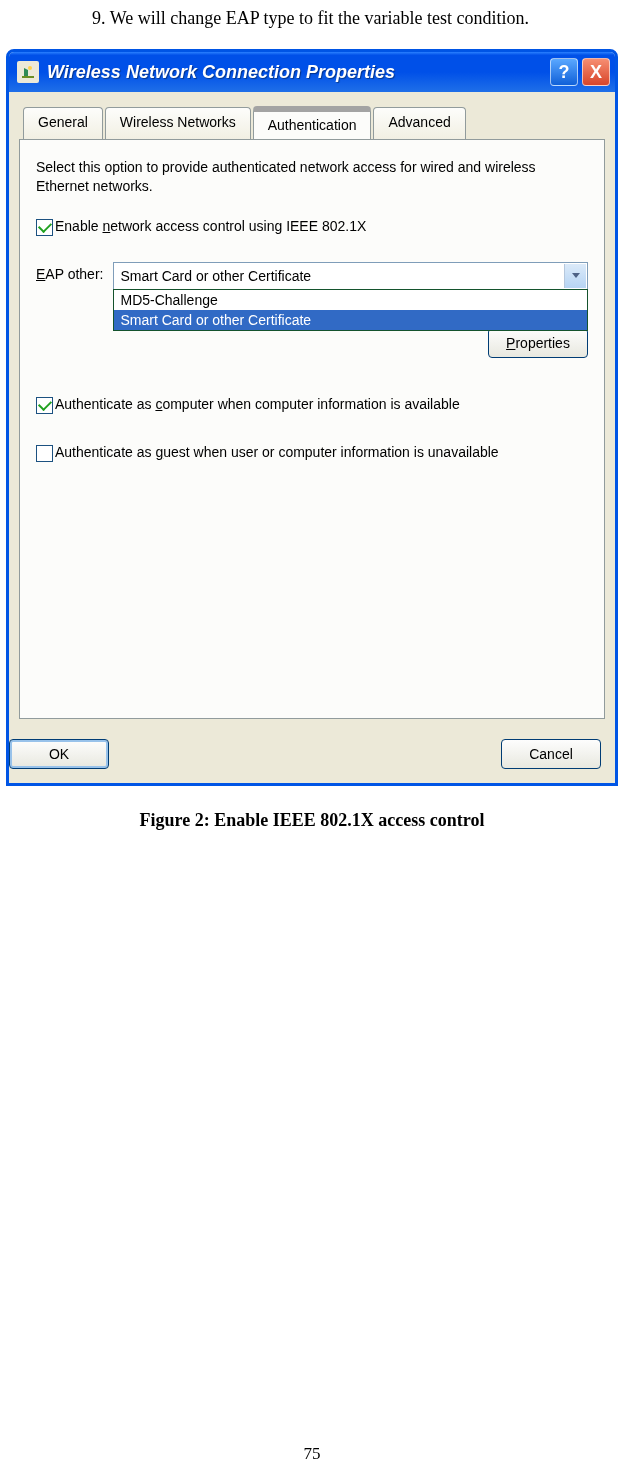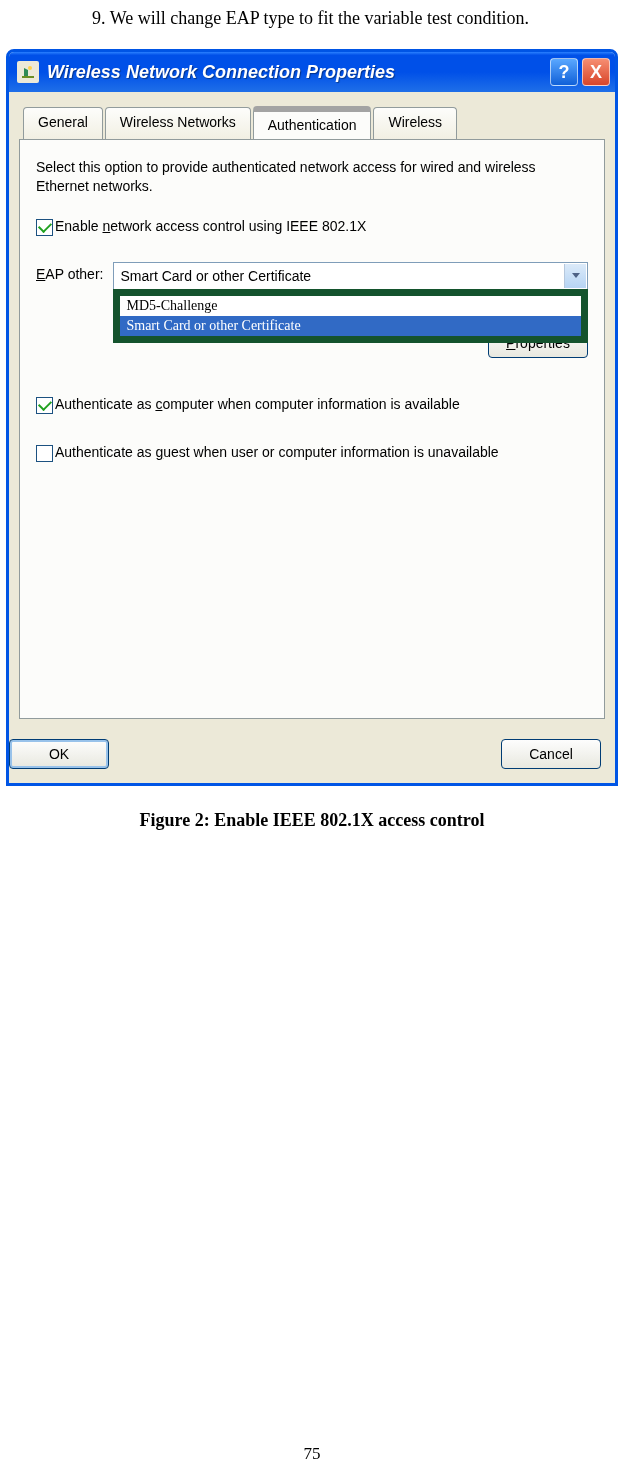--- a/index.html
+++ b/index.html
@@ -135,21 +135,21 @@
     padding:0 6px;font-size:14px;position:relative;
   }
   .combo-btn {
     position:absolute;right:1px;top:1px;bottom:1px;width:22px;
     background:linear-gradient(to bottom,#dbeaf9,#b6d4f4);
     border-left:1px solid #b6c8dd;
     display:flex;align-items:center;justify-content:center;
   }
   .combo-btn::after{content:"";border-left:4px solid transparent;border-right:4px solid transparent;border-top:5px solid #4d6185;}
   .dropdown {
-    position:absolute;top:27px;left:0;right:0;border:7px solid #14532d;background:#fff;z-index:5;font-family:Liberation Serif, serif;
+    position:absolute;top:27px;left:0;right:0;border:1px solid #14532d;background:#fff;z-index:5;
   }
   .dropdown .opt { padding:2px 6px; font-size:14px; }
   .dropdown .opt.sel { background:#316ac5;color:#fff; }
   .btn {
     min-width:100px;height:30px;border:1px solid #003c74;border-radius:4px;
     background:linear-gradient(to bottom,#fdfdfd,#e8e8df);
     font-size:14px;font-family:Tahoma,sans-serif;
     display:inline-flex;align-items:center;justify-content:center;
     color:#000;
   }
@@ -181,21 +181,21 @@
       <div class="btns">
         <div class="tb-btn tb-help">?</div>
         <div class="tb-btn tb-close">X</div>
       </div>
     </div>
 
     <div class="tabstrip">
       <div class="tab">General</div>
       <div class="tab">Wireless Networks</div>
       <div class="tab active">Authentication</div>
-      <div class="tab">Wireless</div>
+      <div class="tab">Advanced</div>
     </div>
 
     <div class="panel">
       <div class="desc">Select this option to provide authenticated network access for wired and wireless Ethernet networks.</div>
 
       <div class="checkbox-row">
         <div class="cb checked"></div>
         <div>
           <span>Enable </span><span class="u">n</span><span>etwork access control using IEEE 802.1X</span>
         </div>

